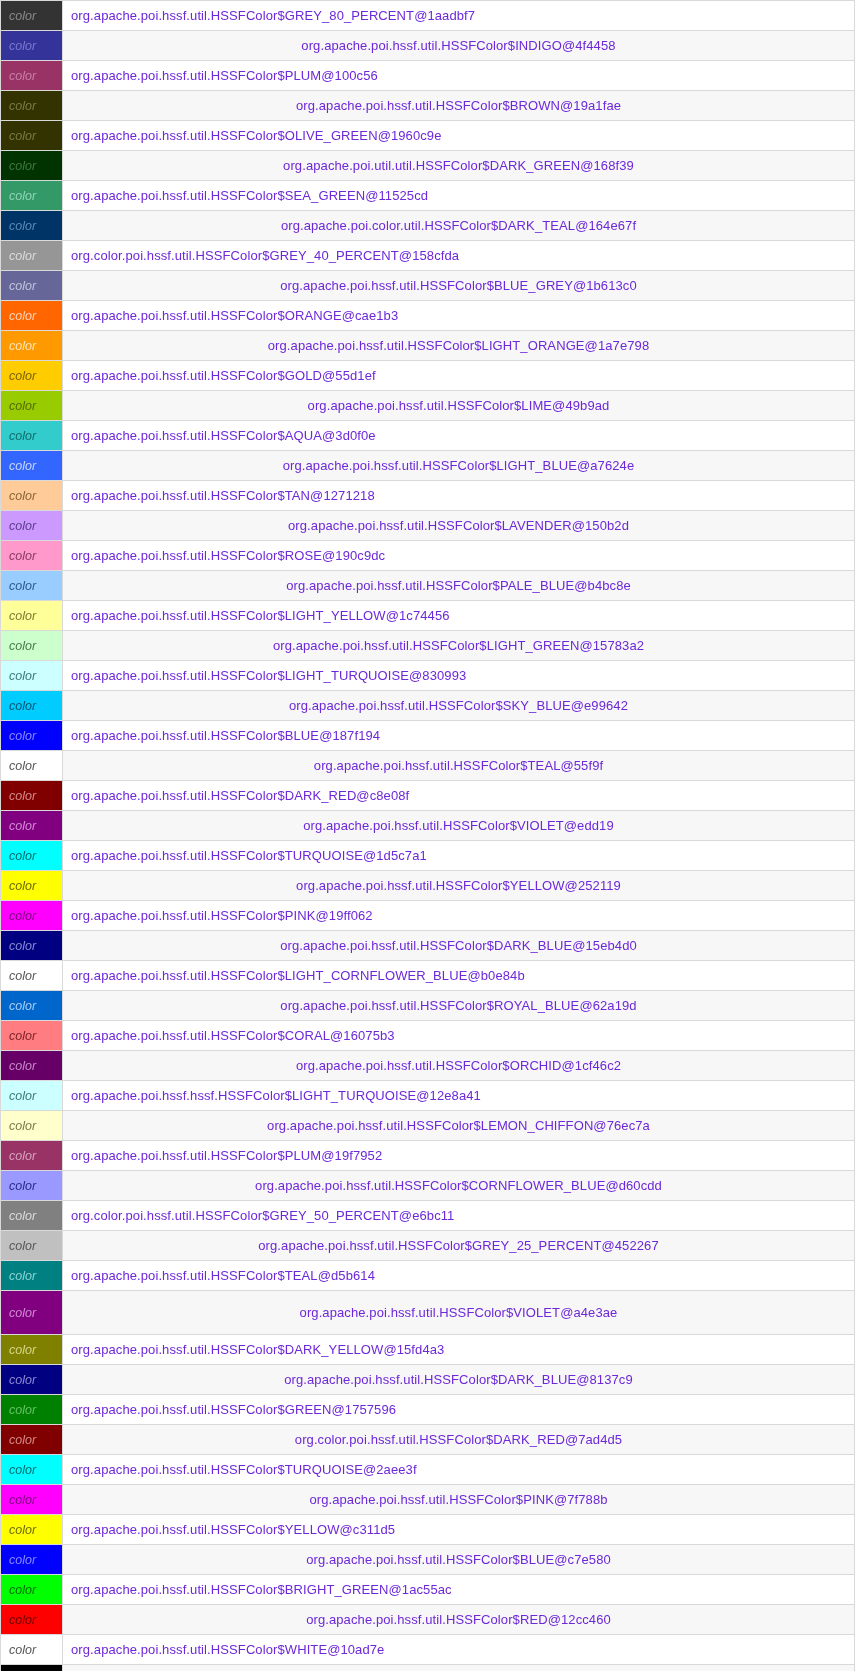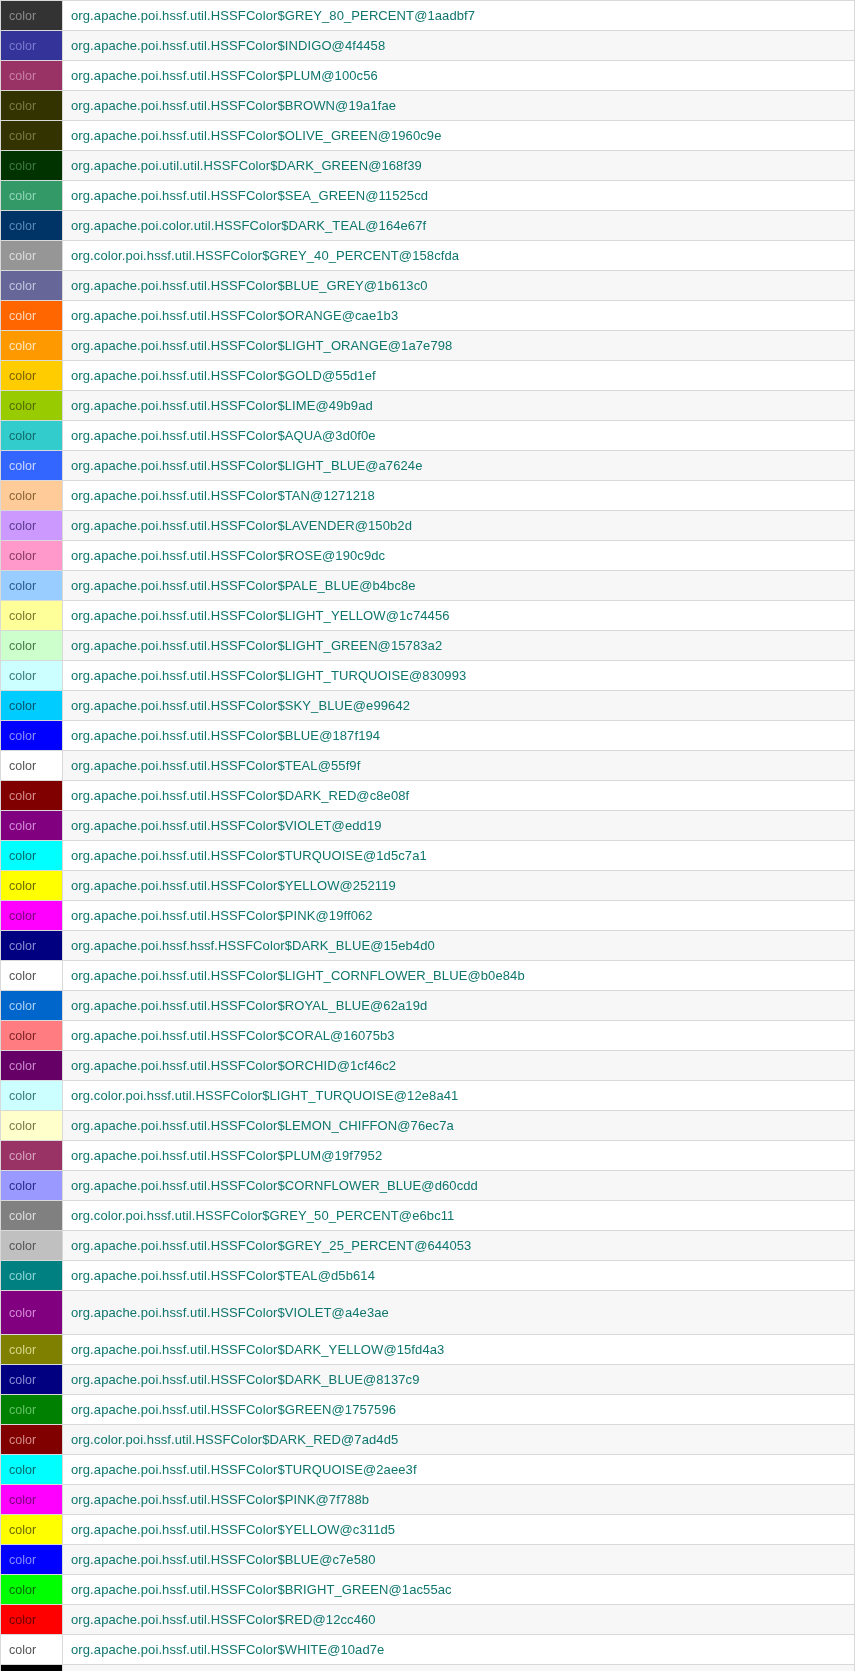--- a/index.html
+++ b/index.html
@@ -20,28 +20,30 @@
   td {
     border: 1px solid #d9d9d9;
     padding: 6px 8px;
     height: 30px;
     vertical-align: middle;
     color: #555;
   }
   td.swatch {
     width: 62px;
     font-size: 12.5px;
+    font-style: italic;
   }
   td.value {
-    color: #0f766e;
+    color: #6d28d9;
     font-size: 13px;
     letter-spacing: 0.1px;
   }
   tr.even td.value {
     background: #f7f7f7;
+    text-align: center;
   }
 </style>
 </head>
 <body>
 
 <table>
   <tbody id="tbody">
       <tr>
         <td class="swatch" style="background-color: rgb(51, 51, 51); color: rgb(138, 138, 138);">color</td>
         <td class="value">org.apache.poi.hssf.util.HSSFColor$GREY_80_PERCENT@1aadbf7</td>
@@ -161,61 +163,61 @@
       <tr class="even">
         <td class="swatch" style="background-color: rgb(255, 255, 0); color: rgb(107, 107, 0);">color</td>
         <td class="value">org.apache.poi.hssf.util.HSSFColor$YELLOW@252119</td>
       </tr>
       <tr>
         <td class="swatch" style="background-color: rgb(255, 0, 255); color: rgb(122, 0, 122);">color</td>
         <td class="value">org.apache.poi.hssf.util.HSSFColor$PINK@19ff062</td>
       </tr>
       <tr class="even">
         <td class="swatch" style="background-color: rgb(0, 0, 128); color: rgb(138, 138, 212);">color</td>
-        <td class="value">org.apache.poi.hssf.hssf.HSSFColor$DARK_BLUE@15eb4d0</td>
+        <td class="value">org.apache.poi.hssf.util.HSSFColor$DARK_BLUE@15eb4d0</td>
       </tr>
       <tr>
         <td class="swatch" style="background-color: rgb(255, 255, 255); color: rgb(85, 85, 85);">color</td>
         <td class="value">org.apache.poi.hssf.util.HSSFColor$LIGHT_CORNFLOWER_BLUE@b0e84b</td>
       </tr>
       <tr class="even">
         <td class="swatch" style="background-color: rgb(0, 102, 204); color: rgb(168, 208, 245);">color</td>
         <td class="value">org.apache.poi.hssf.util.HSSFColor$ROYAL_BLUE@62a19d</td>
       </tr>
       <tr>
         <td class="swatch" style="background-color: rgb(255, 124, 128); color: rgb(122, 31, 35);">color</td>
         <td class="value">org.apache.poi.hssf.util.HSSFColor$CORAL@16075b3</td>
       </tr>
       <tr class="even">
         <td class="swatch" style="background-color: rgb(102, 0, 102); color: rgb(201, 138, 201);">color</td>
         <td class="value">org.apache.poi.hssf.util.HSSFColor$ORCHID@1cf46c2</td>
       </tr>
       <tr>
         <td class="swatch" style="background-color: rgb(204, 255, 255); color: rgb(58, 122, 122);">color</td>
-        <td class="value">org.color.poi.hssf.util.HSSFColor$LIGHT_TURQUOISE@12e8a41</td>
+        <td class="value">org.apache.poi.hssf.hssf.HSSFColor$LIGHT_TURQUOISE@12e8a41</td>
       </tr>
       <tr class="even">
         <td class="swatch" style="background-color: rgb(255, 255, 204); color: rgb(122, 122, 73);">color</td>
         <td class="value">org.apache.poi.hssf.util.HSSFColor$LEMON_CHIFFON@76ec7a</td>
       </tr>
       <tr>
         <td class="swatch" style="background-color: rgb(153, 51, 102); color: rgb(214, 164, 190);">color</td>
         <td class="value">org.apache.poi.hssf.util.HSSFColor$PLUM@19f7952</td>
       </tr>
       <tr class="even">
         <td class="swatch" style="background-color: rgb(153, 153, 255); color: rgb(42, 42, 140);">color</td>
         <td class="value">org.apache.poi.hssf.util.HSSFColor$CORNFLOWER_BLUE@d60cdd</td>
       </tr>
       <tr>
         <td class="swatch" style="background-color: rgb(128, 128, 128); color: rgb(220, 220, 220);">color</td>
         <td class="value">org.color.poi.hssf.util.HSSFColor$GREY_50_PERCENT@e6bc11</td>
       </tr>
       <tr class="even">
         <td class="swatch" style="background-color: rgb(192, 192, 192); color: rgb(85, 85, 85);">color</td>
-        <td class="value">org.apache.poi.hssf.util.HSSFColor$GREY_25_PERCENT@644053</td>
+        <td class="value">org.apache.poi.hssf.util.HSSFColor$GREY_25_PERCENT@452267</td>
       </tr>
       <tr>
         <td class="swatch" style="background-color: rgb(0, 128, 128); color: rgb(138, 212, 212);">color</td>
         <td class="value">org.apache.poi.hssf.util.HSSFColor$TEAL@d5b614</td>
       </tr>
       <tr class="even">
         <td class="swatch" style="background-color: rgb(128, 0, 128); color: rgb(212, 138, 212); height: 44px;">color</td>
         <td class="value">org.apache.poi.hssf.util.HSSFColor$VIOLET@a4e3ae</td>
       </tr>
       <tr>

